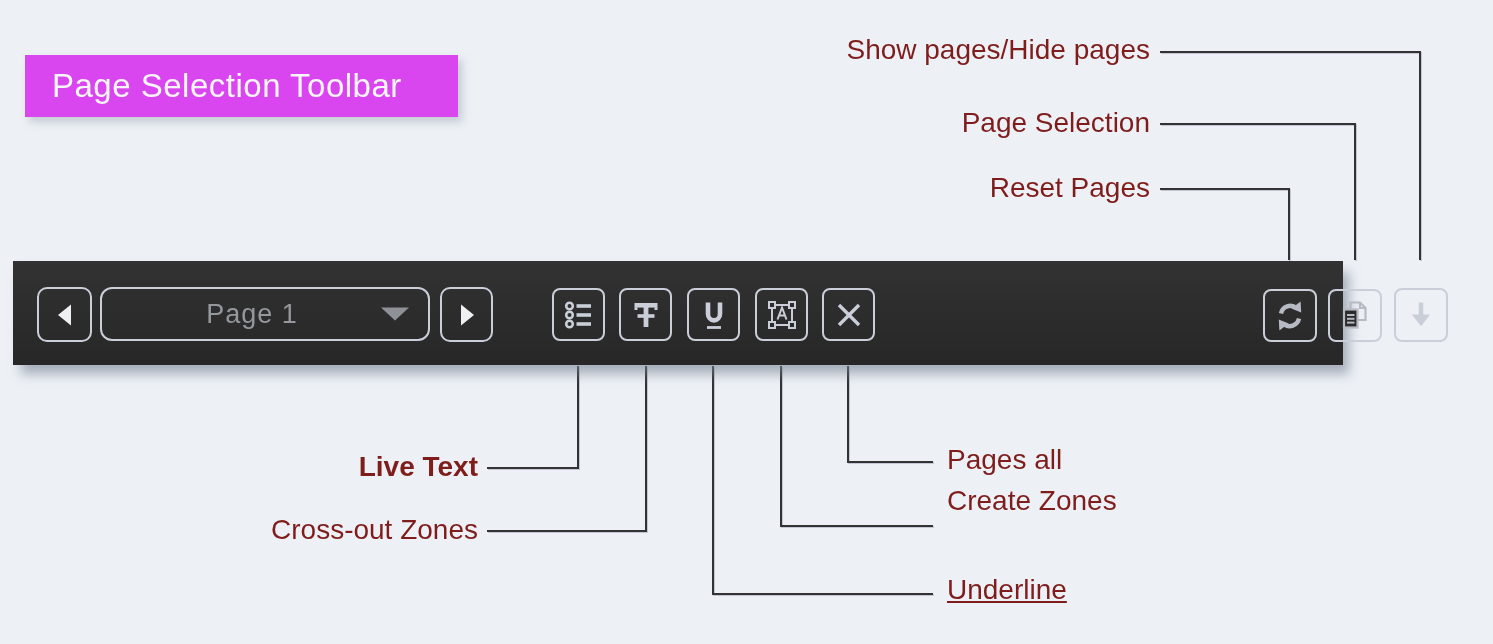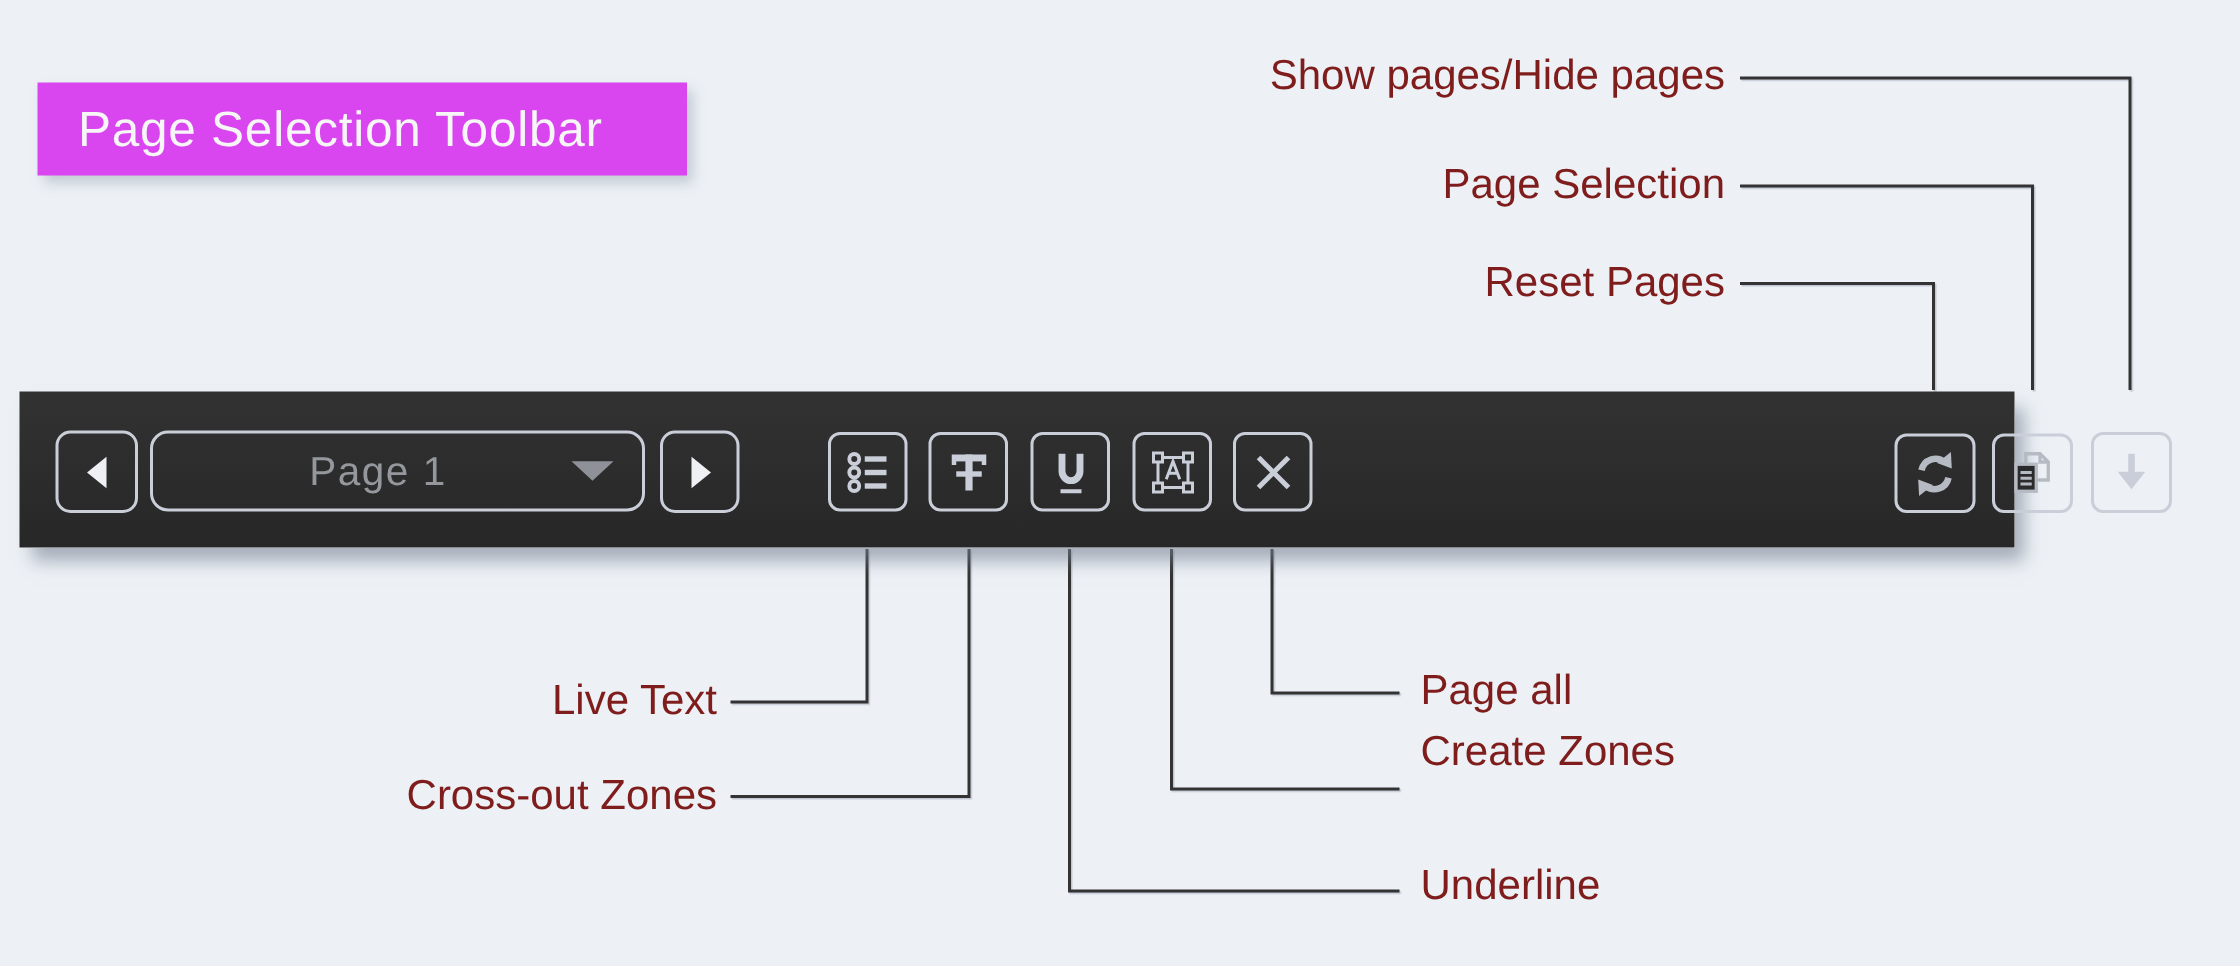--- a/index.html
+++ b/index.html
@@ -71,26 +71,26 @@
     <path d="M487 531 H646 V366"></path>
     <path d="M933 462 H848 V366"></path>
     <path d="M933 526 H781 V366"></path>
     <path d="M933 594 H713 V366"></path>
   </svg>
 
   <div class="callout" style="right:343px; top:36px; text-align:right;">Show pages/Hide pages</div>
   <div class="callout" style="right:343px; top:109px; text-align:right;">Page Selection</div>
   <div class="callout" style="right:343px; top:174px; text-align:right;">Reset Pages</div>
 
-  <div class="callout" style="right:1015px; top:453px; text-align:right;">Live Text</div>
+  <div class="callout" style="right:1015px; top:453px; text-align:right;font-weight:bold;">Live Text</div>
   <div class="callout" style="right:1015px; top:516px; text-align:right;">Cross-out Zones</div>
 
-  <div class="callout" style="left:947px; top:446px;">Page all</div>
+  <div class="callout" style="left:947px; top:446px;">Pages all</div>
   <div class="callout" style="left:947px; top:487px;">Create Zones</div>
-  <div class="callout" style="left:947px; top:576px;">Underline</div>
+  <div class="callout" style="left:947px; top:576px;text-decoration:underline;">Underline</div>
 
   <div class="toolbar">
 
     <button class="tb-btn nav-btn" style="left:24px; top:26px; width:55px; height:55px;">
       <svg width="22" height="26" viewBox="0 0 22 26">
         <polygon points="17,2.5 17,23.5 4,13" fill="#eef0f4"></polygon>
       </svg>
     </button>
 
     <div class="dropdown" title="Page 1">

